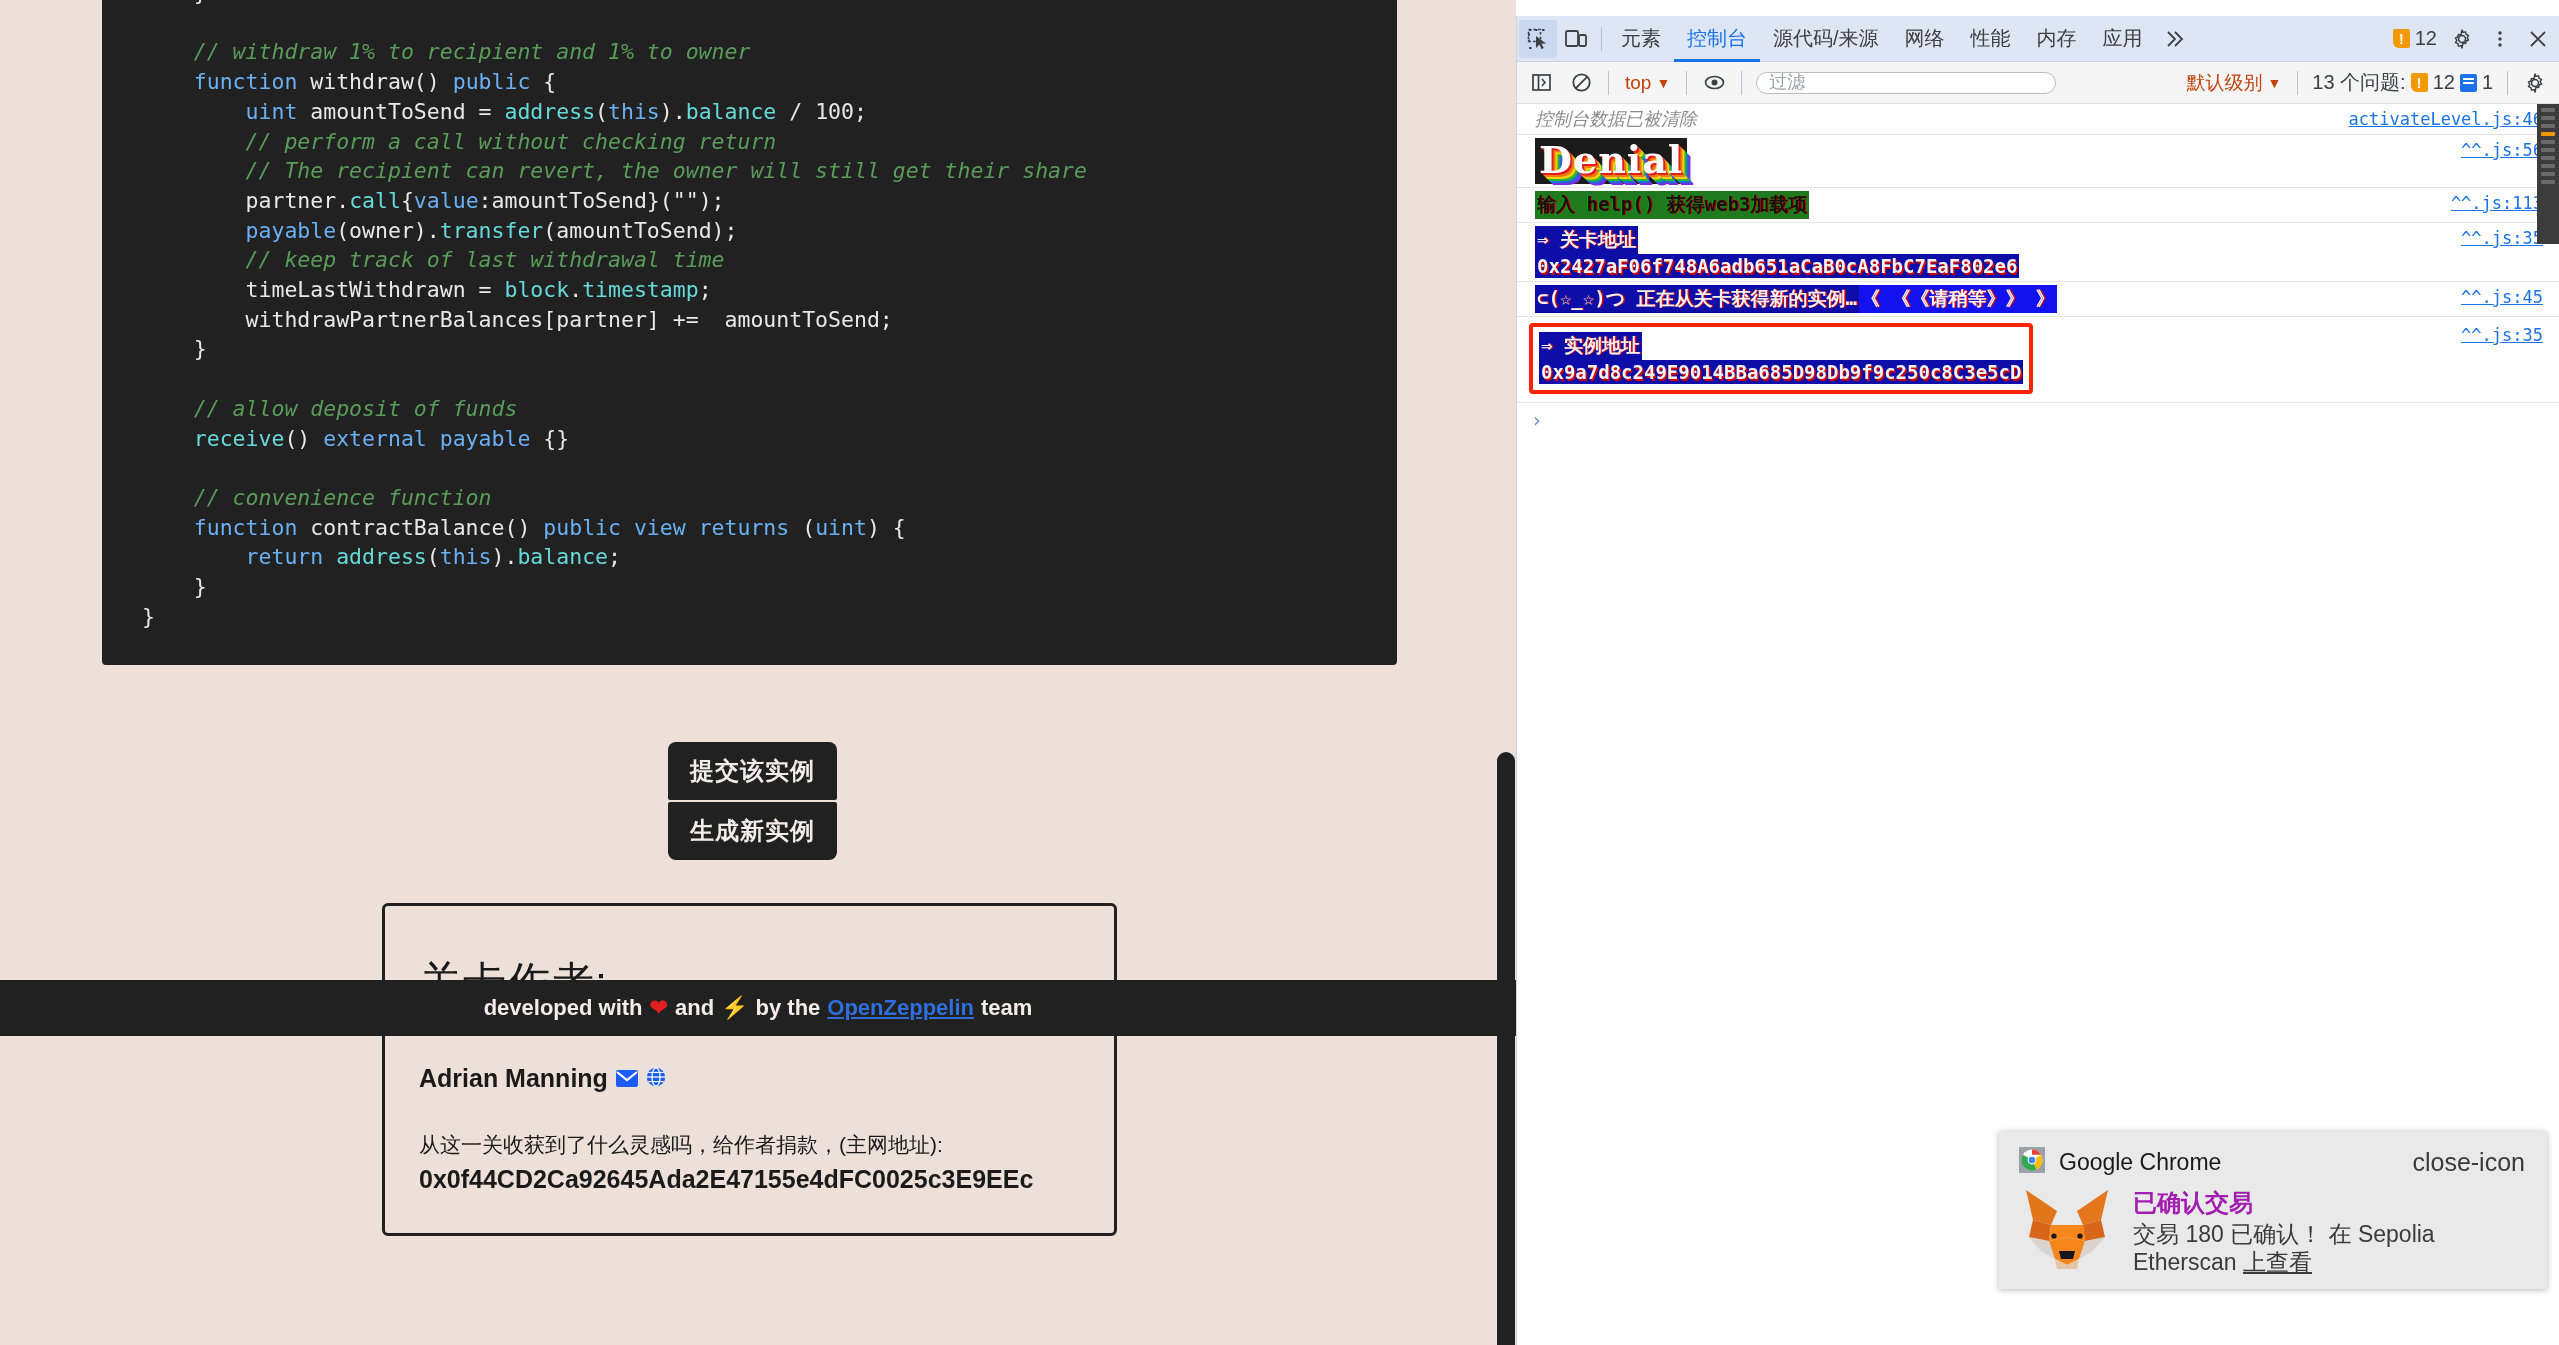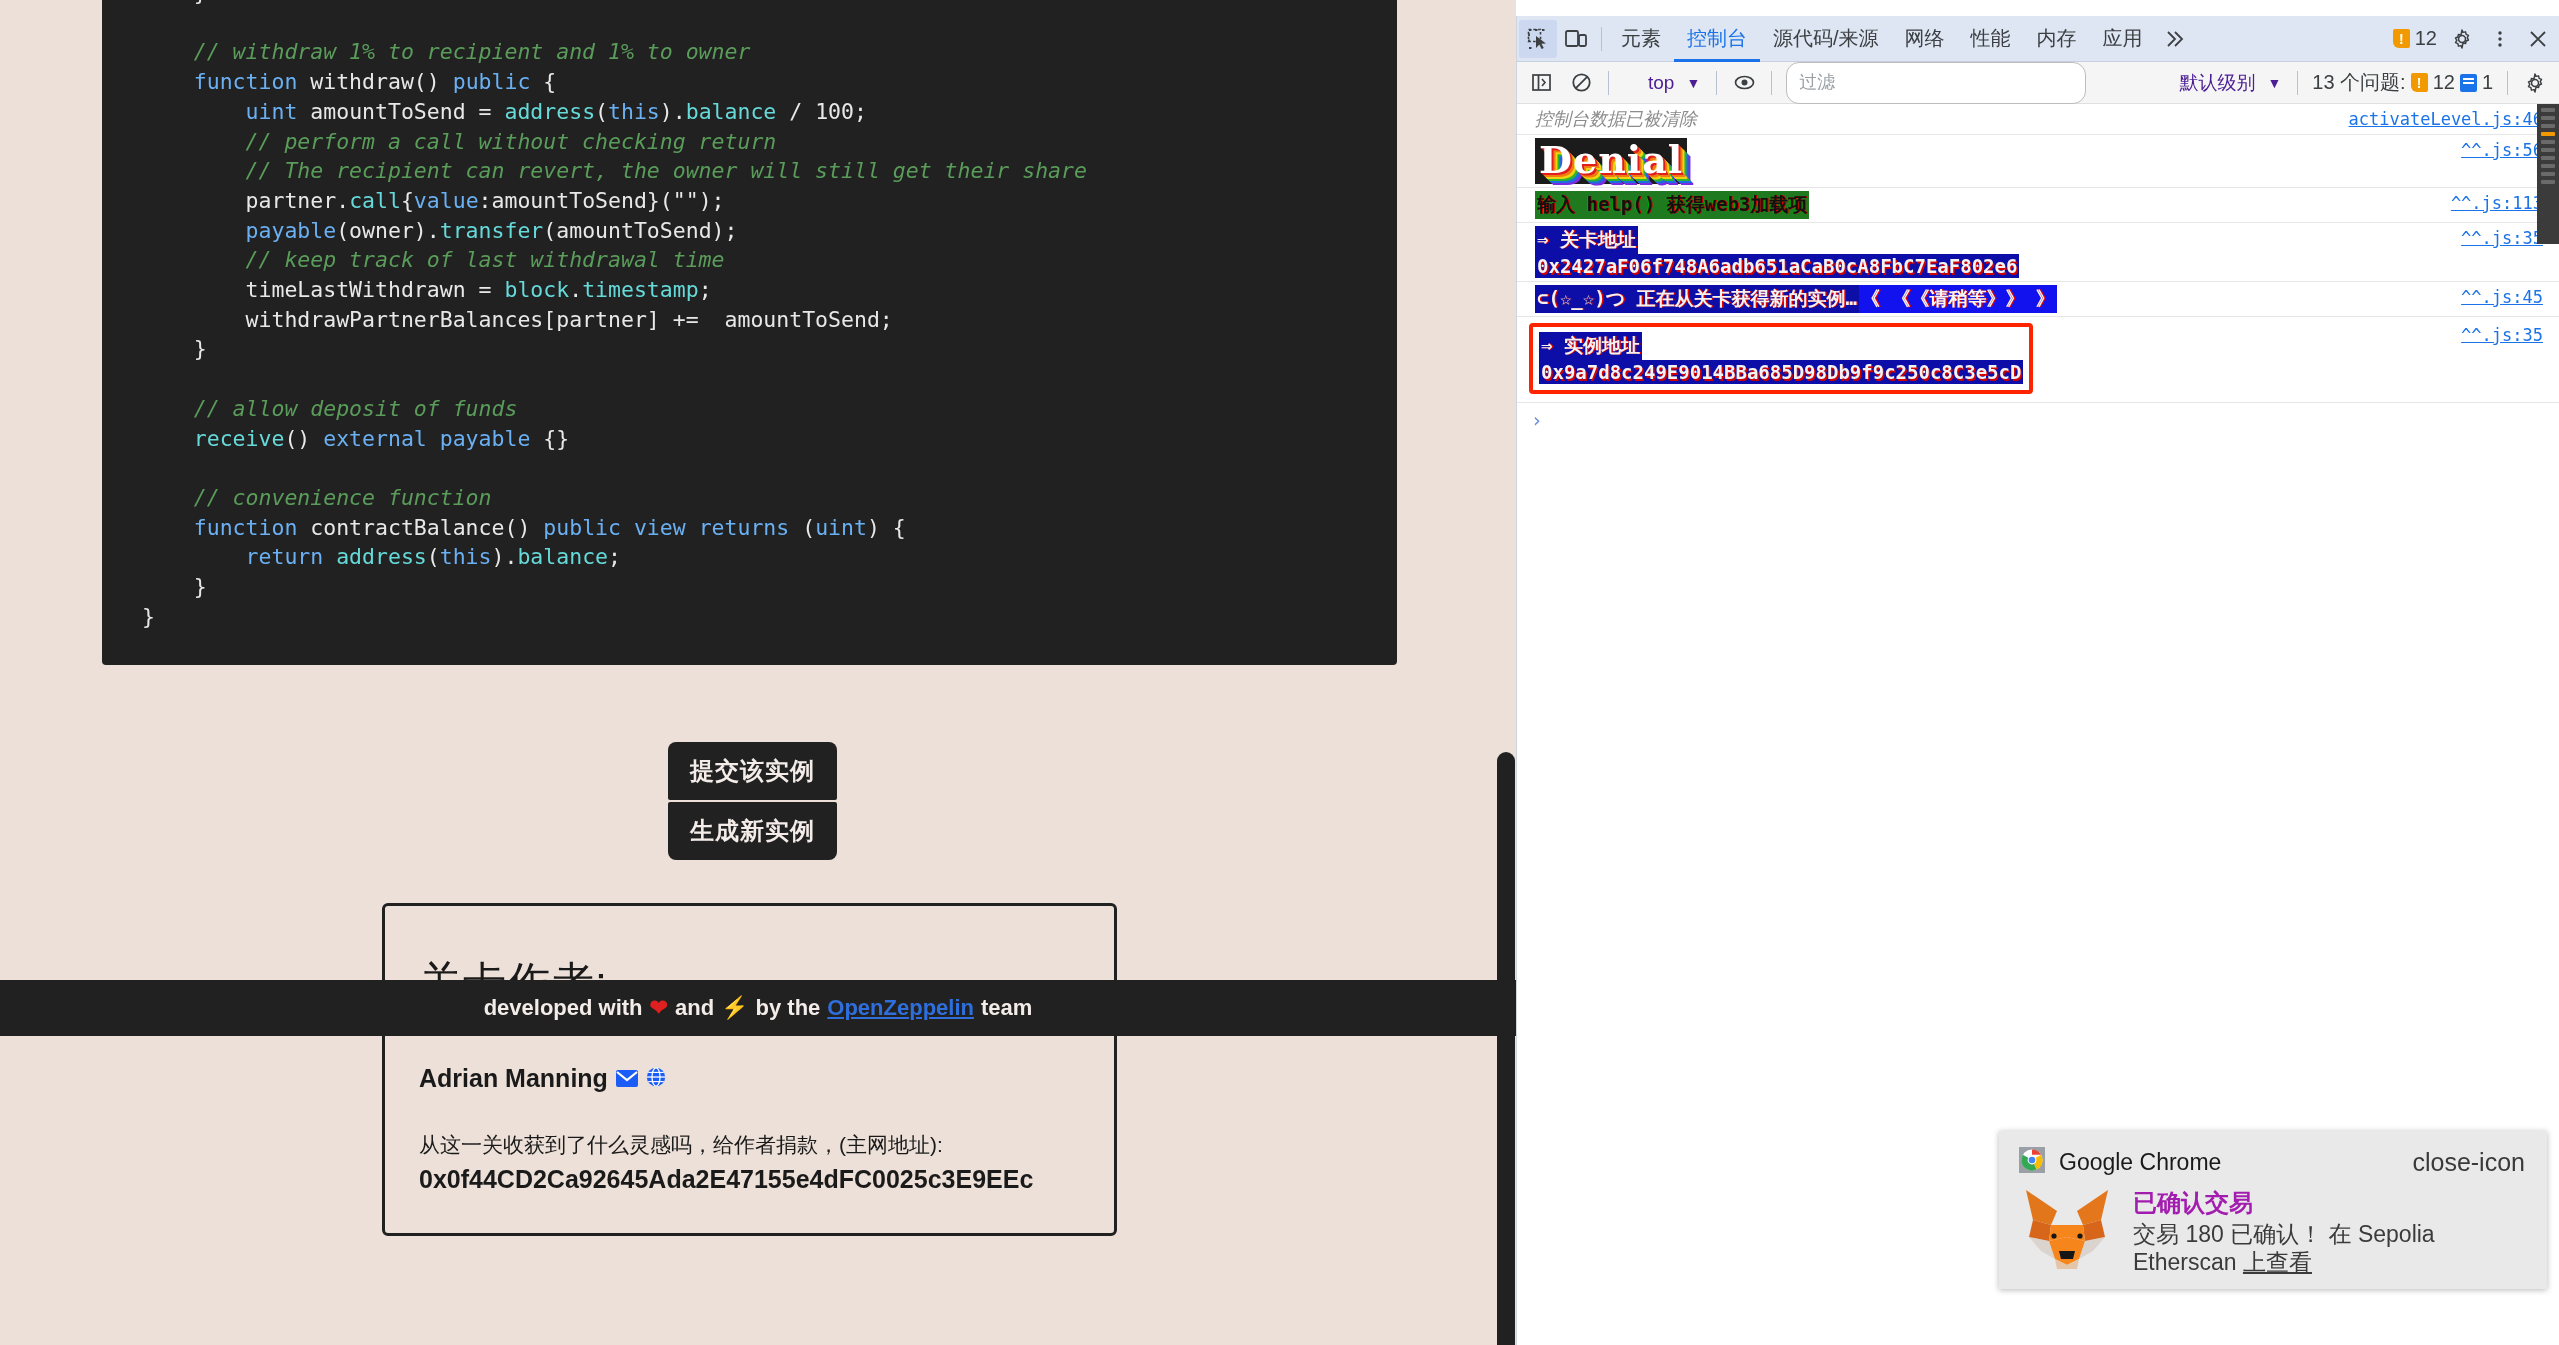--- a/index.html
+++ b/index.html
@@ -151,27 +151,27 @@
 
   .dt-toolbar2 {
     display: flex; align-items: center;
     height: 42px;
     background: #f5f5f5;
     border-bottom: 1px solid #e0e0e0;
     padding: 0 5px;
     gap: 2px;
   }
   .tb-select {
-    display: flex; align-items: center; gap: 12px;
-    font-size: 19px; color: #4c1d95; padding: 0 8px;
-    cursor: pointer; white-space: nowrap; margin-left: 23px;
+    display: flex; align-items: center; gap: 5px;
+    font-size: 19px; color: #c2410c; padding: 0 8px;
+    cursor: pointer; white-space: nowrap;
   }
   .filter-input {
     flex: 0 0 auto;
-    width: 300px; height: 42px;
+    width: 300px; height: 22px;
     border: 1px solid #bdbdbd; border-radius: 13px;
     background: #fff;
     font-size: 18px; color: #b91c1c;
     padding: 0 12px;
     margin: 0 6px;
     outline: none;
     font-family: "Liberation Sans", sans-serif;
   }
   .filter-input::placeholder { color: #9aa0a6; }
 

